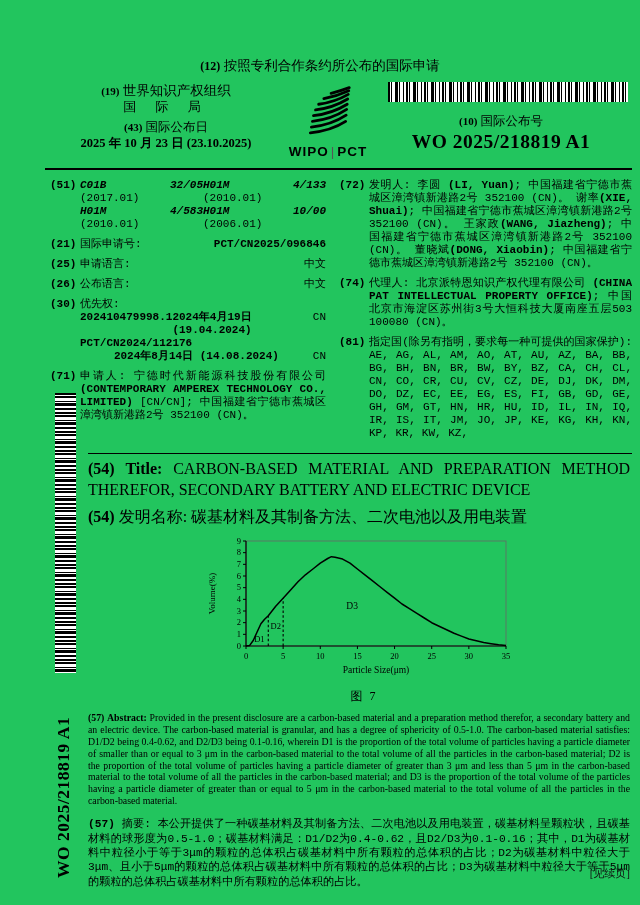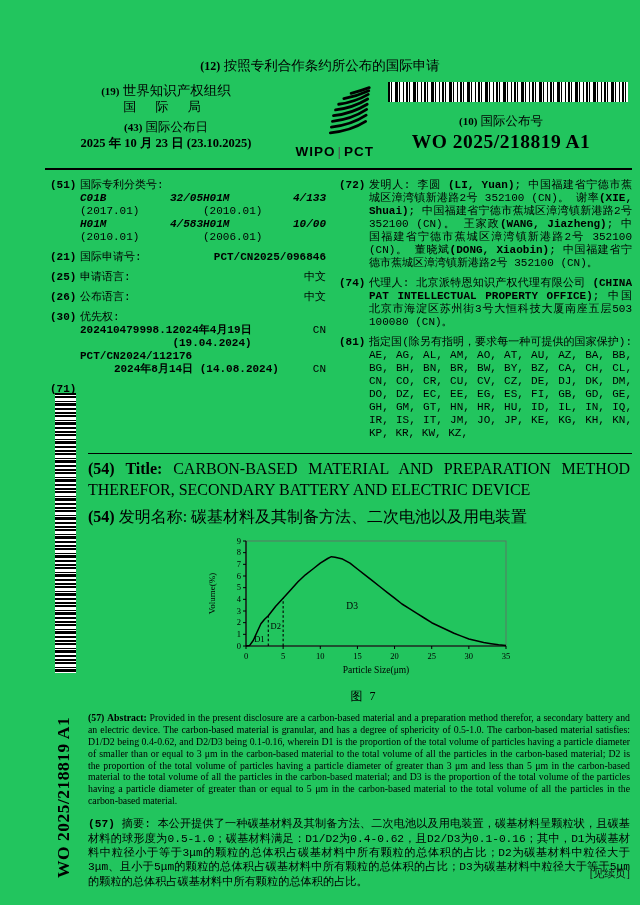--- a/index.html
+++ b/index.html
@@ -10,21 +10,21 @@
   .doc-type{padding-top:57px;text-align:center;font-size:13.5px;}
   .doc-type .num{font-weight:bold;font-size:12px;}
   .header{display:flex;margin:7px 12px 0 50px;}
   .h-left{width:232px;text-align:center;line-height:1.28;}
   .h-left .l1{font-size:13.5px;}
   .h-left .l1 .num{font-weight:bold;font-size:11px;}
   .h-left .l2{font-size:13px;letter-spacing:8px;}
   .h-left .l3{font-size:12.5px;margin-top:3px;}
   .h-left .l3 .num{font-weight:bold;font-size:11px;}
   .h-left .l4{font-size:12.5px;font-weight:bold;}
-  .h-logo{width:92px;text-align:right;padding-top:2px;}
+  .h-logo{width:92px;text-align:center;padding-top:2px;}
   .h-logo .wipo-word{font-family:"Liberation Sans","DejaVu Sans",sans-serif;
        font-weight:bold;font-size:13.5px;letter-spacing:1px;margin-top:2px;}
   .h-logo .sep{font-weight:normal;color:#555;padding:0 2px;}
   .h-right{flex:1;}
   .barcode-top{height:20px;margin-left:14px;
     background:repeating-linear-gradient(90deg,#000 0 2px,#fff 2px 3px,#000 3px 4px,#fff 4px 7px,#000 7px 10px,#fff 10px 11px,#000 11px 12px,#fff 12px 15px,#000 15px 16px,#fff 16px 18px);}
   .pub-num-label{text-align:center;font-size:12.5px;margin-top:11px;}
   .pub-num-label .num{font-weight:bold;font-size:11px;}
   .pub-number{text-align:center;font-weight:bold;font-size:19.5px;margin-top:1px;letter-spacing:0.5px;}
   .rule-top{height:2.2px;background:#000;margin:9px 8px 0 45px;}
@@ -109,21 +109,20 @@
   </div>
 
   <div class="rule-top"></div>
 
   <div class="columns">
     <div class="col-left">
 
       <div class="field">
         <div class="fnum">(51)</div>
         <div class="fbody">
-          <div>国际专利分类号:</div>
           <div class="codes">
             <div><span class="code">C01B 32/05</span><span> (2017.01)</span></div>
             <div><span class="code">H01M 4/133</span><span> (2010.01)</span></div>
             <div><span class="code">H01M 4/583</span><span> (2010.01)</span></div>
             <div><span class="code">H01M 10/00</span><span> (2006.01)</span></div>
           </div>
         </div>
       </div>
 
       <div class="field">
@@ -166,20 +165,23 @@
           <div class="prio-row">
             <span></span>
             <span class="b">2024年8月14日 (14.08.2024)</span>
             <span>CN</span>
           </div>
         </div>
       </div>
 
       <div class="field">
         <div class="fnum">(71)</div>
+        <div class="fbody">
+          <span>申请人:</span><span> 宁德时代新能源科技股份有限公司 </span><span class="b">(CONTEMPORARY AMPEREX TECHNOLOGY CO., LIMITED)</span><span> [CN/CN]; 中国福建省宁德市蕉城区漳湾镇新港路2号 352100 (CN)。</span>
+        </div>
       </div>
 
     </div>
 
     <div class="col-right">
 
       <div class="field">
         <div class="fnum">(72)</div>
         <div class="fbody">
           <span>发明人:</span><span> 李圆 </span><span class="b">(LI, Yuan)</span><span>; 中国福建省宁德市蕉城区漳湾镇新港路2号 352100 (CN)。 </span><span>谢率</span><span class="b">(XIE, Shuai)</span><span>; 中国福建省宁德市蕉城区漳湾镇新港路2号 352100 (CN)。 </span><span>王家政</span><span class="b">(WANG, Jiazheng)</span><span>; 中国福建省宁德市蕉城区漳湾镇新港路2号 352100 (CN)。 </span><span>董晓斌</span><span class="b">(DONG, Xiaobin)</span><span>; 中国福建省宁德市蕉城区漳湾镇新港路2号 352100 (CN)。</span>

